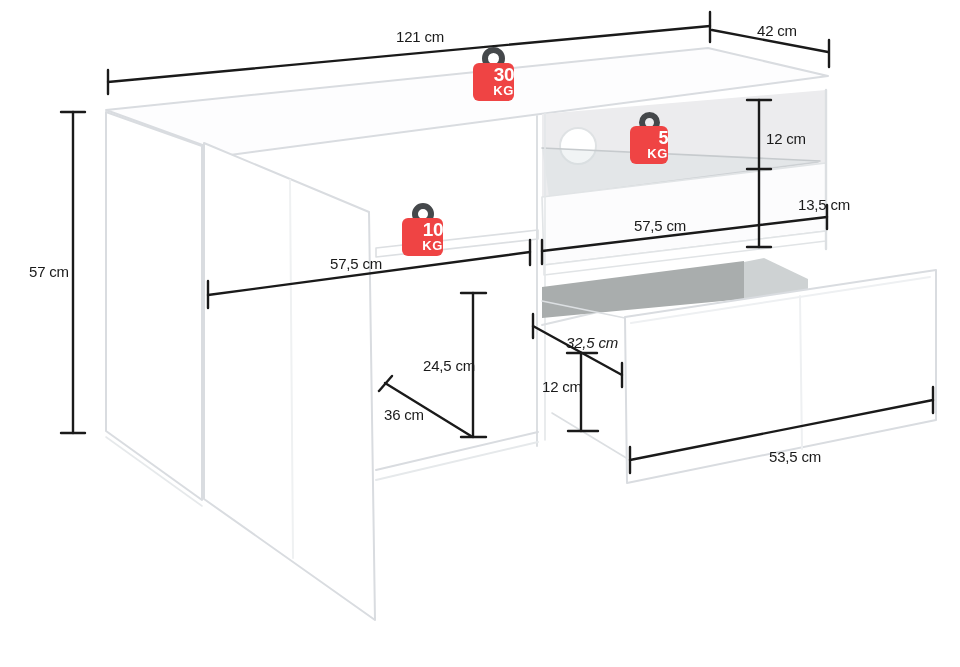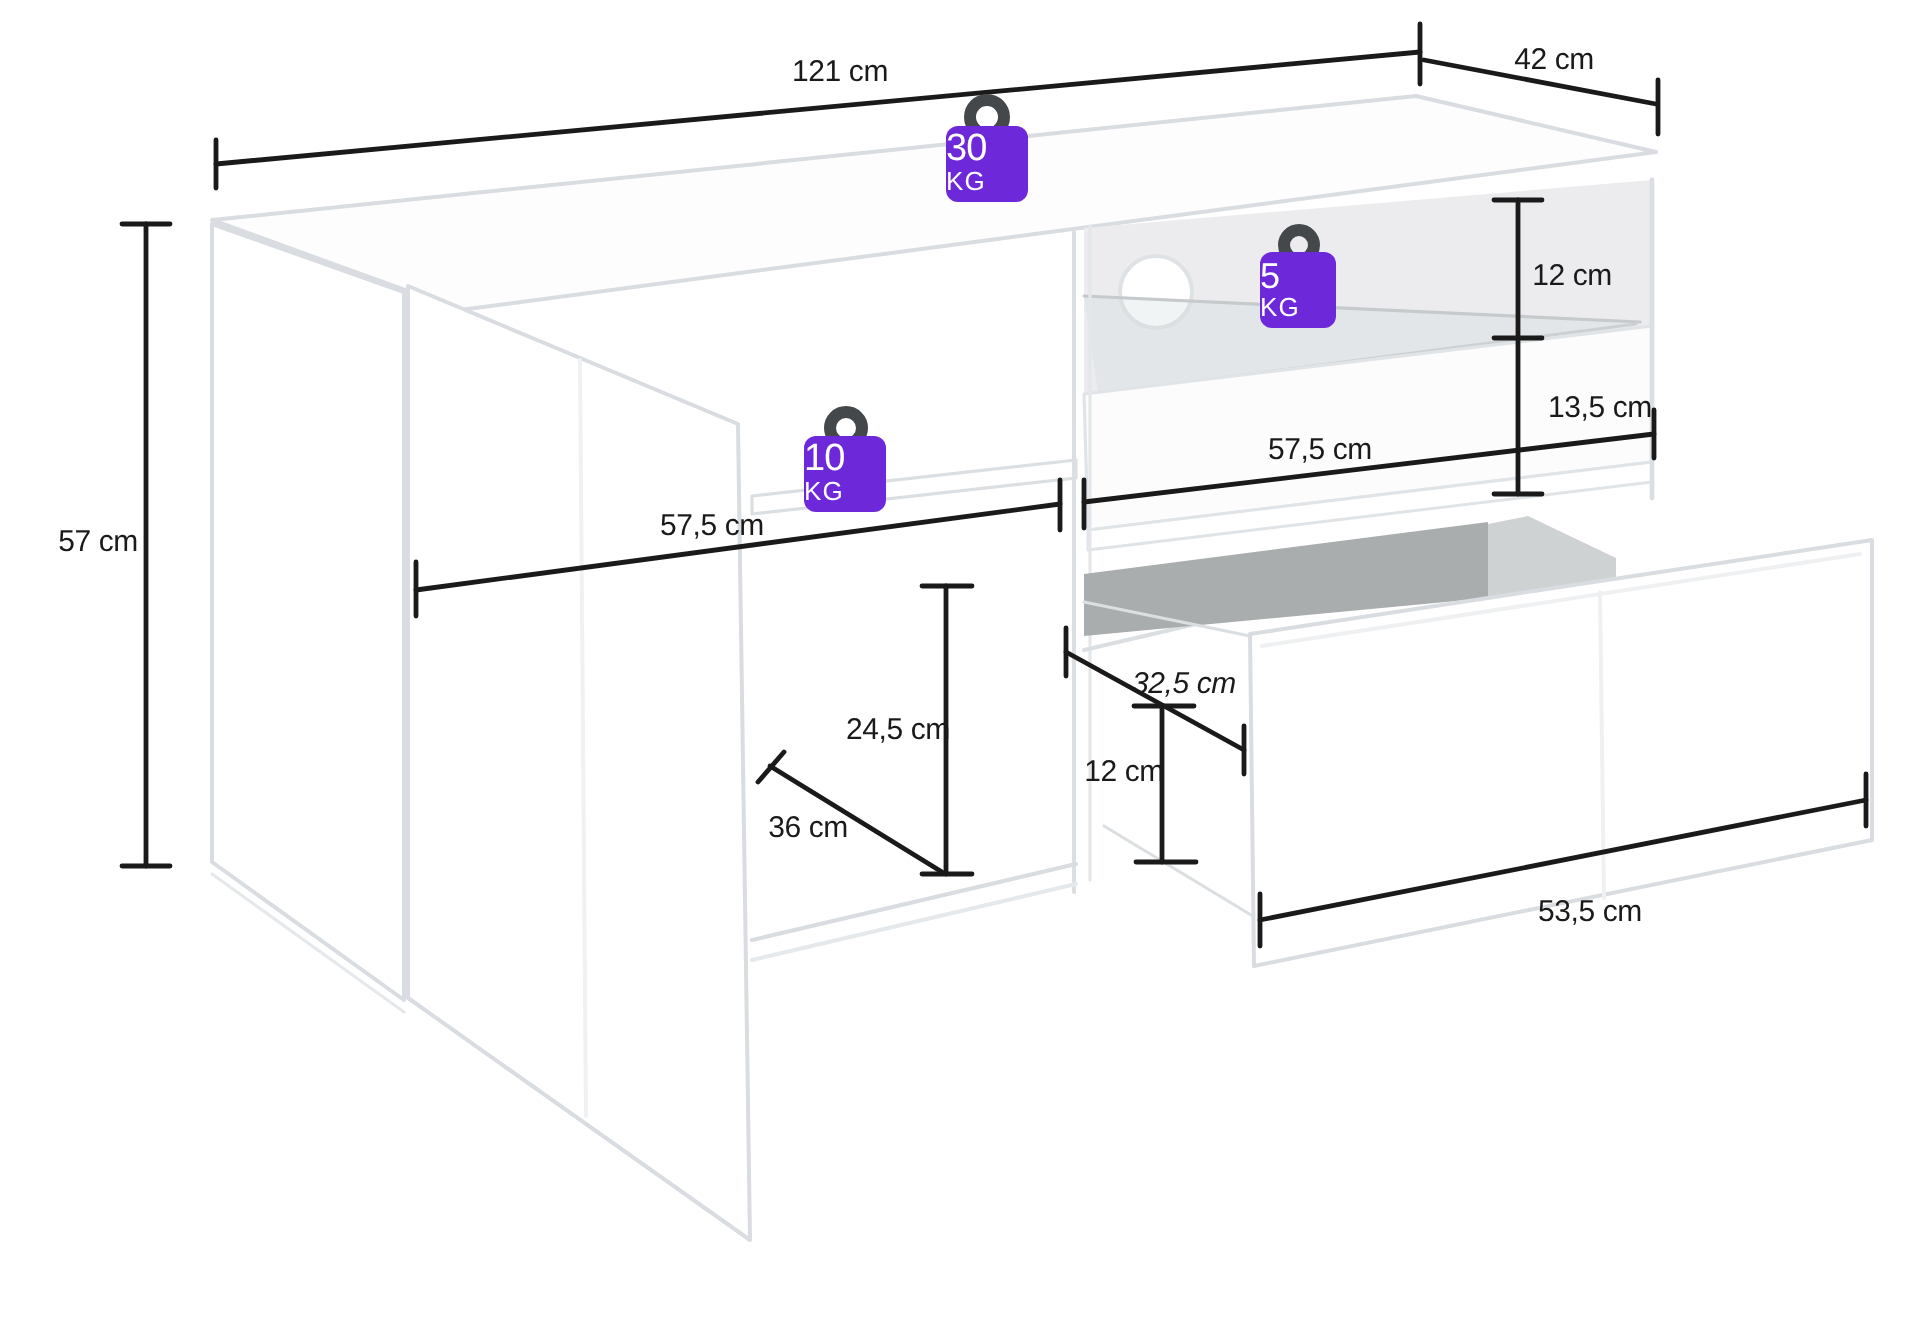--- a/index.html
+++ b/index.html
@@ -11,22 +11,22 @@
   .dim-label{
     position:absolute;font-size:15px;line-height:17px;color:#1a1a1a;
     white-space:nowrap;transform:translate(-50%,-50%);letter-spacing:-0.2px;
   }
   .badge{position:absolute;text-align:center;}
   .badge .ring{
     box-sizing:border-box;margin:0 auto;border-radius:50%;
     border:6px solid #45484b;background:transparent;
   }
   .badge .body{
-    position:relative;background:#6d28d9;border-radius:6px;color:#fff;
-    font-weight:normal;text-align:left;padding:3px 0 4px;margin-top:-7px;
+    position:relative;background:#ef4444;border-radius:6px;color:#fff;
+    font-weight:bold;text-align:right;padding:3px 0 4px;margin-top:-7px;
   }
   .badge .val{display:block;font-size:19px;line-height:18px;letter-spacing:-0.5px;}
   .badge .unit{display:block;font-size:13px;line-height:13px;letter-spacing:0.6px;}
   .badge.b5 .val{font-size:18px;}
 </style>
 </head>
 <body>
 
 <div class="canvas">
 
@@ -143,21 +143,21 @@
         <line x1="630" y1="447" x2="630" y2="473"></line>
         <line x1="933" y1="387" x2="933" y2="413"></line>
       </g>
     </g>
   </svg>
 
   <span class="dim-label" style="left:420px;top:36px;">121 cm</span>
   <span class="dim-label" style="left:777px;top:30px;text-align:right;">42 cm</span>
   <span class="dim-label" style="left:49px;top:271px;">57 cm</span>
   <span class="dim-label" style="left:786px;top:138px;">12 cm</span>
-  <span class="dim-label" style="left:800px;top:204px;">13,5 cm</span>
+  <span class="dim-label" style="left:824px;top:204px;">13,5 cm</span>
   <span class="dim-label" style="left:660px;top:225px;">57,5 cm</span>
   <span class="dim-label" style="left:356px;top:263px;">57,5 cm</span>
   <span class="dim-label" style="left:449px;top:365px;">24,5 cm</span>
   <span class="dim-label" style="left:404px;top:414px;text-align:right;">36 cm</span>
   <span class="dim-label" style="left:592px;top:342px;font-style:italic;">32,5 cm</span>
   <span class="dim-label" style="left:562px;top:386px;">12 cm</span>
   <span class="dim-label" style="left:795px;top:416px;margin-top:40px;">53,5 cm</span>
 
   <div class="badge b30" style="left:473px;top:47px;width:41px;">
     <div class="ring" style="width:23px;height:23px;"></div>

